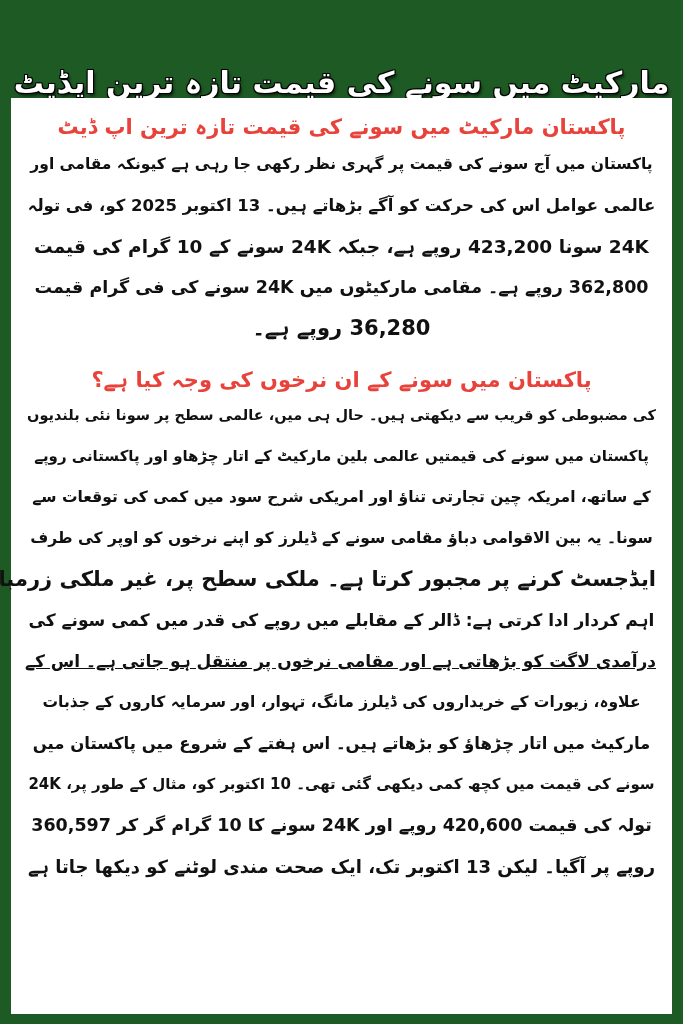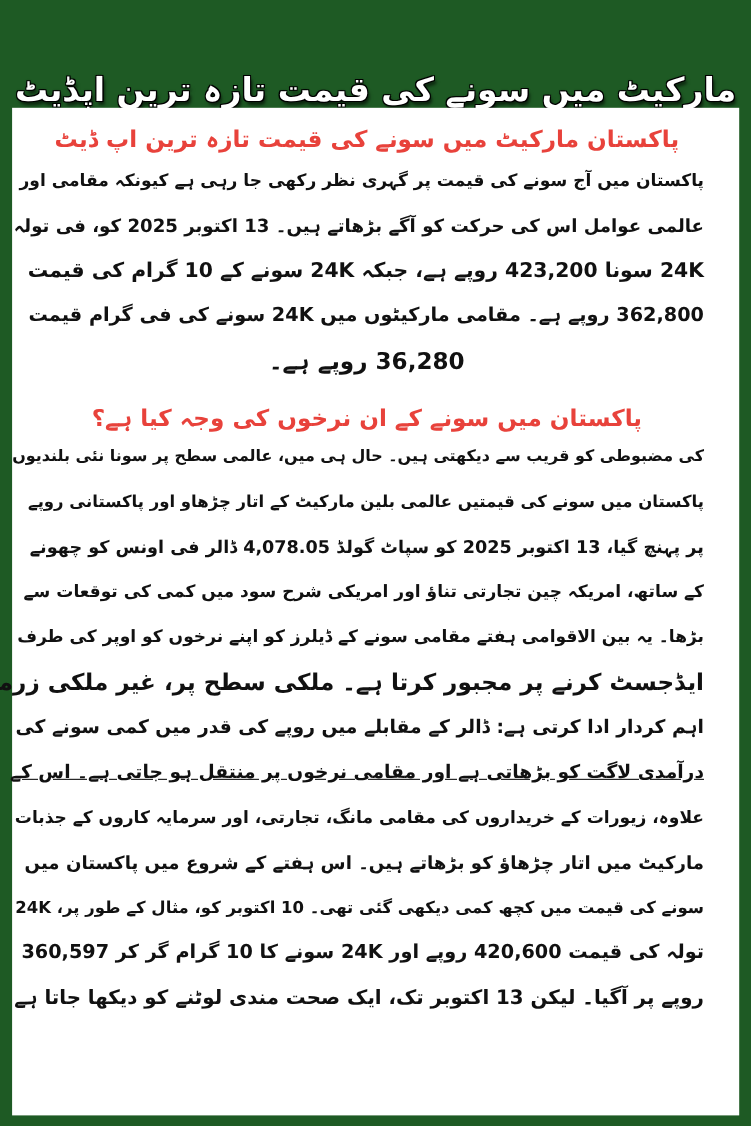--- a/index.html
+++ b/index.html
@@ -37,21 +37,21 @@
       margin-top: 6px;
     }
     .panel {
       position: absolute;
       left: 11px;
       top: 98px;
       width: 661px;
       height: 916px;
       background: #ffffff;
       box-sizing: border-box;
-      padding: 14px 32px 0 16px;
+      padding: 14px 16px 0 16px;
       direction: rtl;
       text-align: center;
     }
     .subhead {
       color: #e8423b;
       font-family: "DejaVu Sans", sans-serif;
       font-weight: bold;
       font-size: 21px;
       line-height: 30px;
       margin: 0;
@@ -87,26 +87,25 @@
       <p class="line" style="display: block; font-size: 17.5px;">362,800 روپے ہے۔ مقامی مارکیٹوں میں 24K سونے کی فی گرام قیمت</p>
       <p class="line" style="display: block;">36,280 روپے ہے۔</p>
     </div>
   </div>
 
   <div>
     <h2 class="subhead sub2" style="display: block;">پاکستان میں سونے کے ان نرخوں کی وجہ کیا ہے؟</h2>
     <div class="p2">
       <p class="line" style="display: block; font-size: 14.5px;">کی مضبوطی کو قریب سے دیکھتی ہیں۔ حال ہی میں، عالمی سطح پر سونا نئی بلندیوں</p>
       <p class="line" style="display: block; font-size: 15px;">پاکستان میں سونے کی قیمتیں عالمی بلین مارکیٹ کے اتار چڑھاو اور پاکستانی روپے</p>
-      <p class="line" style="display: block; font-size: 16px;">پر پہنچ گیا، 13 اکتوبر 2025 کو سپاٹ گولڈ 4,078.05 ڈالر فی اونس کو چھونے</p>
       <p class="line" style="display: block; font-size: 15.5px;">کے ساتھ، امریکہ چین تجارتی تناؤ اور امریکی شرح سود میں کمی کی توقعات سے</p>
-      <p class="line" style="display: block; font-size: 15.5px;">بڑھا۔ یہ بین الاقوامی ہفتے مقامی سونے کے ڈیلرز کو اپنے نرخوں کو اوپر کی طرف</p>
+      <p class="line" style="display: block; font-size: 15.5px;">سونا۔ یہ بین الاقوامی دباؤ مقامی سونے کے ڈیلرز کو اپنے نرخوں کو اوپر کی طرف</p>
       <p class="line" style="display: block; font-size: 21px;">ایڈجسٹ کرنے پر مجبور کرتا ہے۔ ملکی سطح پر، غیر ملکی زرمبادلہ کی مارکیٹ ایک</p>
       <p class="line" style="display: block; font-size: 17px;">اہم کردار ادا کرتی ہے: ڈالر کے مقابلے میں روپے کی قدر میں کمی سونے کی</p>
       <p class="line" style="display: block; font-size: 17px; text-decoration: underline;">درآمدی لاگت کو بڑھاتی ہے اور مقامی نرخوں پر منتقل ہو جاتی ہے۔ اس کے</p>
-      <p class="line" style="display: block; font-size: 15.5px;">علاوہ، زیورات کے خریداروں کی مقامی مانگ، تجارتی، اور سرمایہ کاروں کے جذبات</p>
+      <p class="line" style="display: block; font-size: 15.5px;">علاوہ، زیورات کے خریداروں کی ڈیلرز مانگ، تہوار، اور سرمایہ کاروں کے جذبات</p>
       <p class="line" style="display: block; font-size: 16.5px;">مارکیٹ میں اتار چڑھاؤ کو بڑھاتے ہیں۔ اس ہفتے کے شروع میں پاکستان میں</p>
       <p class="line" style="display: block; font-size: 15px;">سونے کی قیمت میں کچھ کمی دیکھی گئی تھی۔ 10 اکتوبر کو، مثال کے طور پر، 24K</p>
       <p class="line" style="display: block; font-size: 17.5px;">تولہ کی قیمت 420,600 روپے اور 24K سونے کا 10 گرام گر کر 360,597</p>
       <p class="line" style="display: block; font-size: 18px;">روپے پر آگیا۔ لیکن 13 اکتوبر تک، ایک صحت مندی لوٹنے کو دیکھا جاتا ہے</p>
     </div>
   </div>
 </div>
 
 </body></html>

